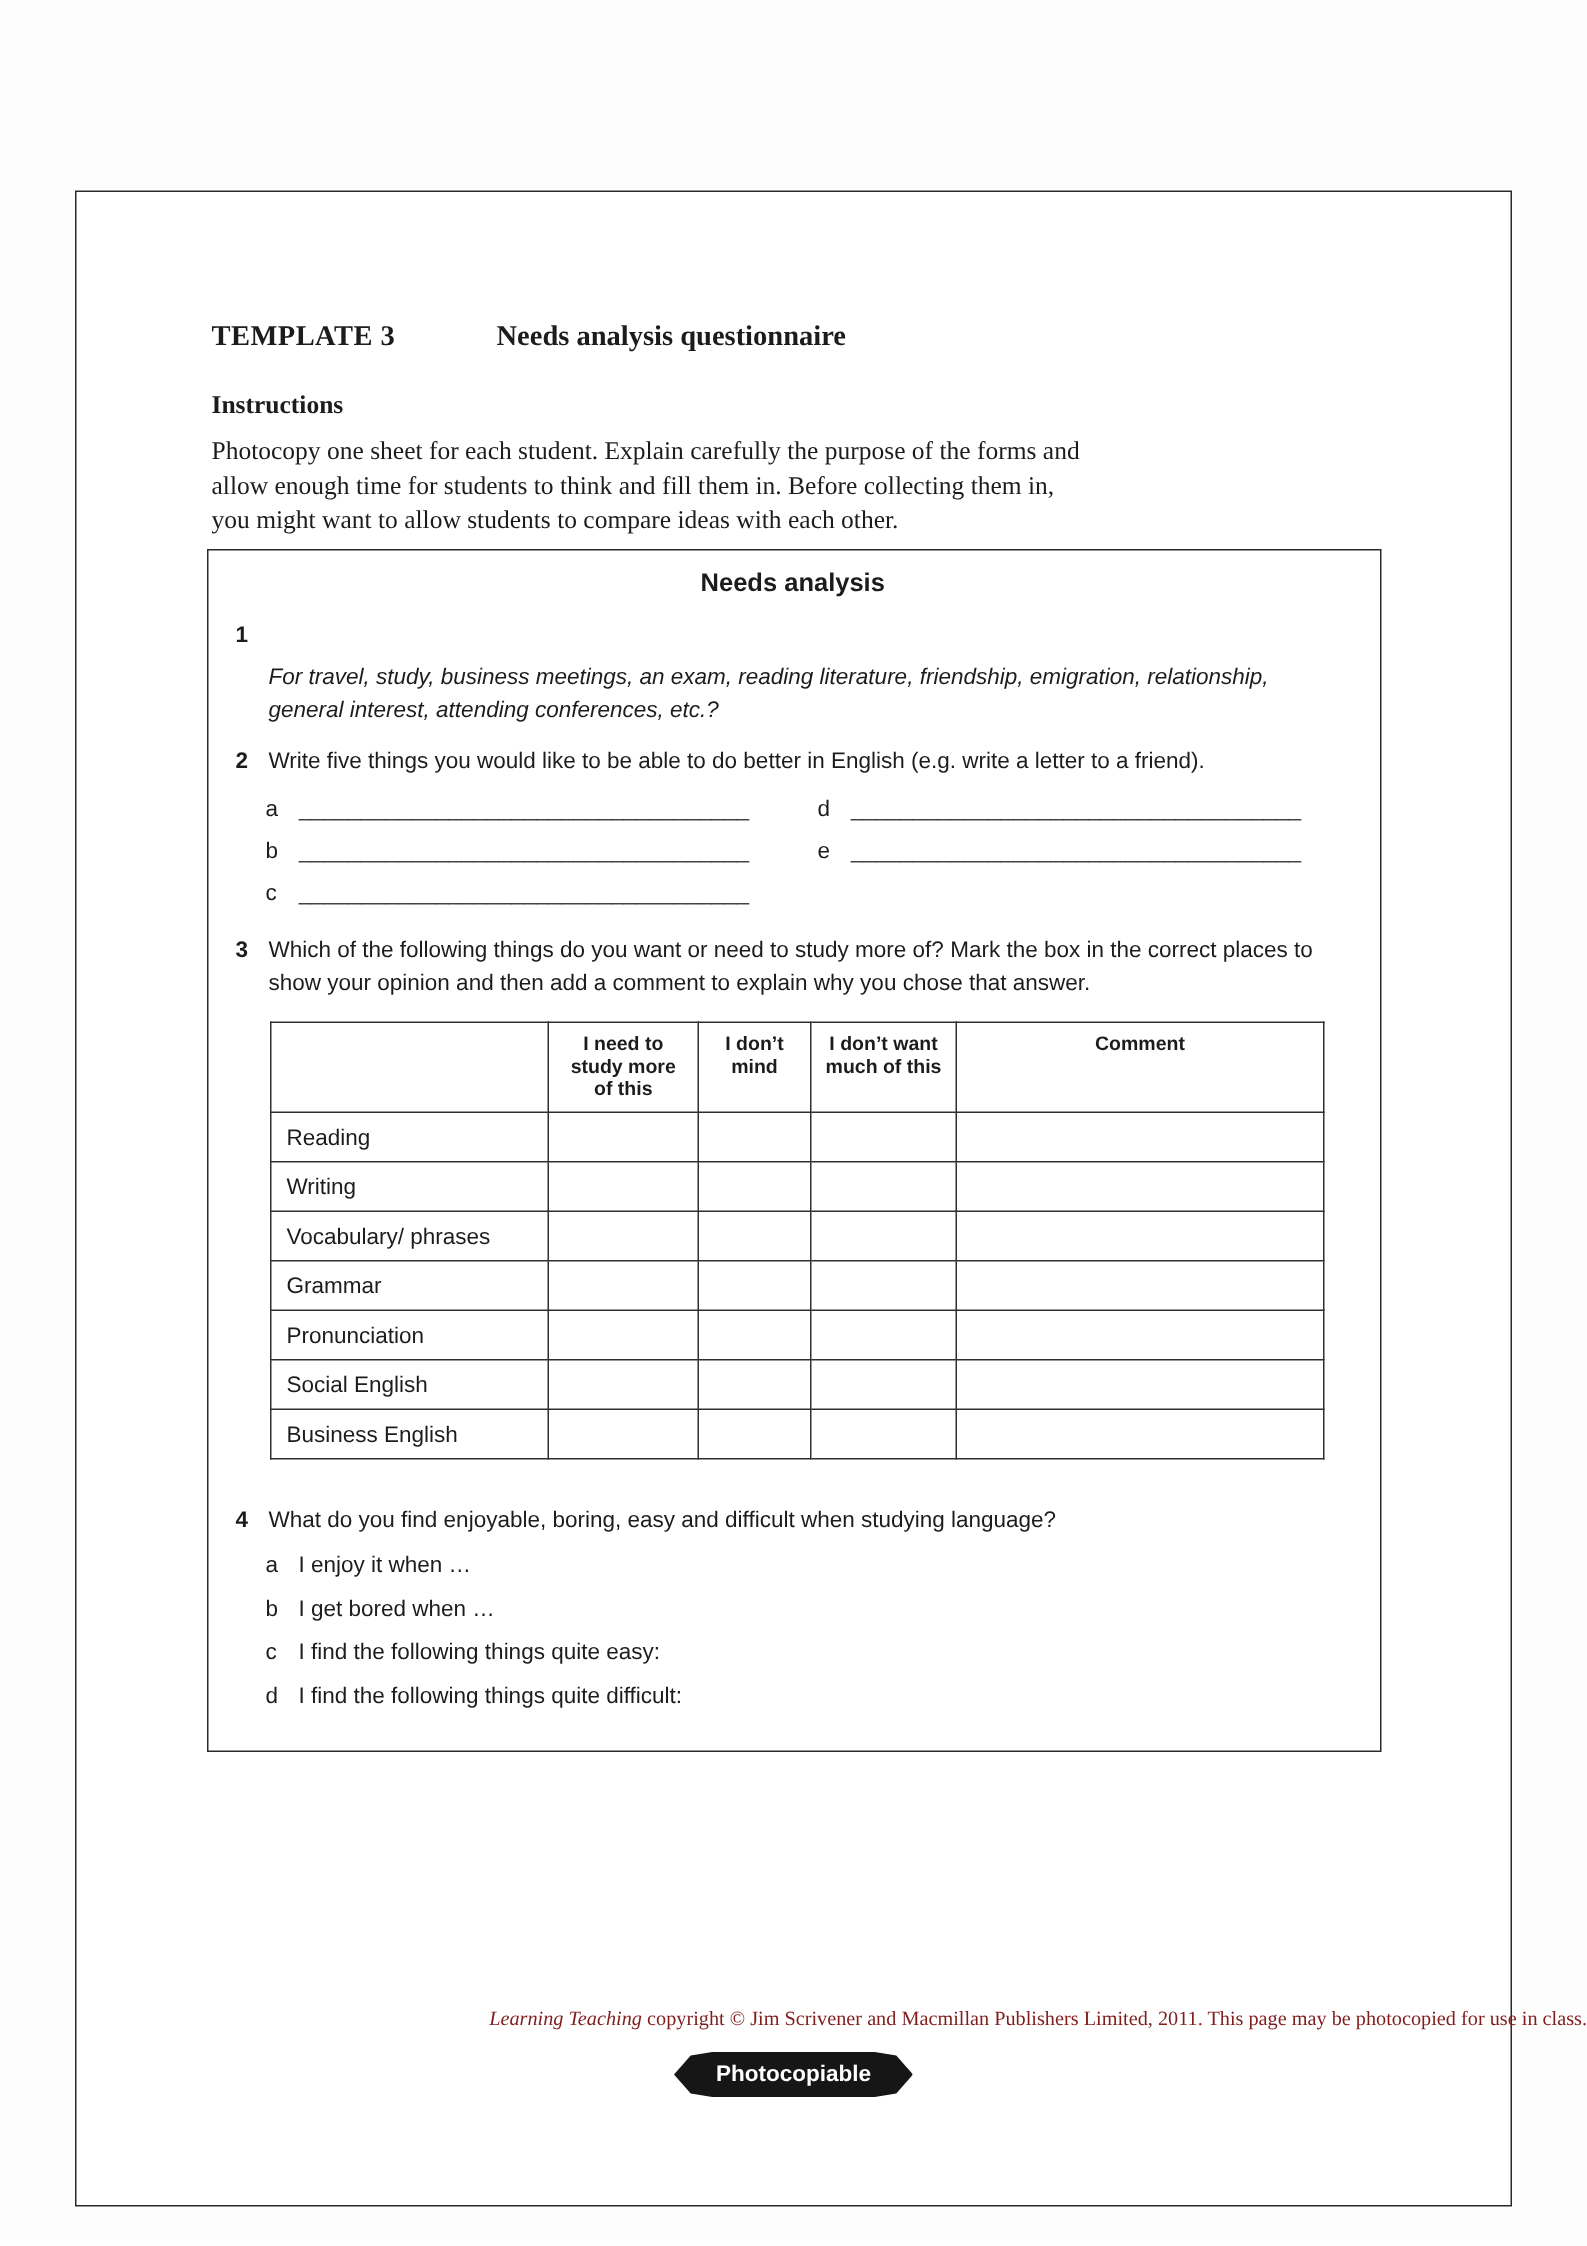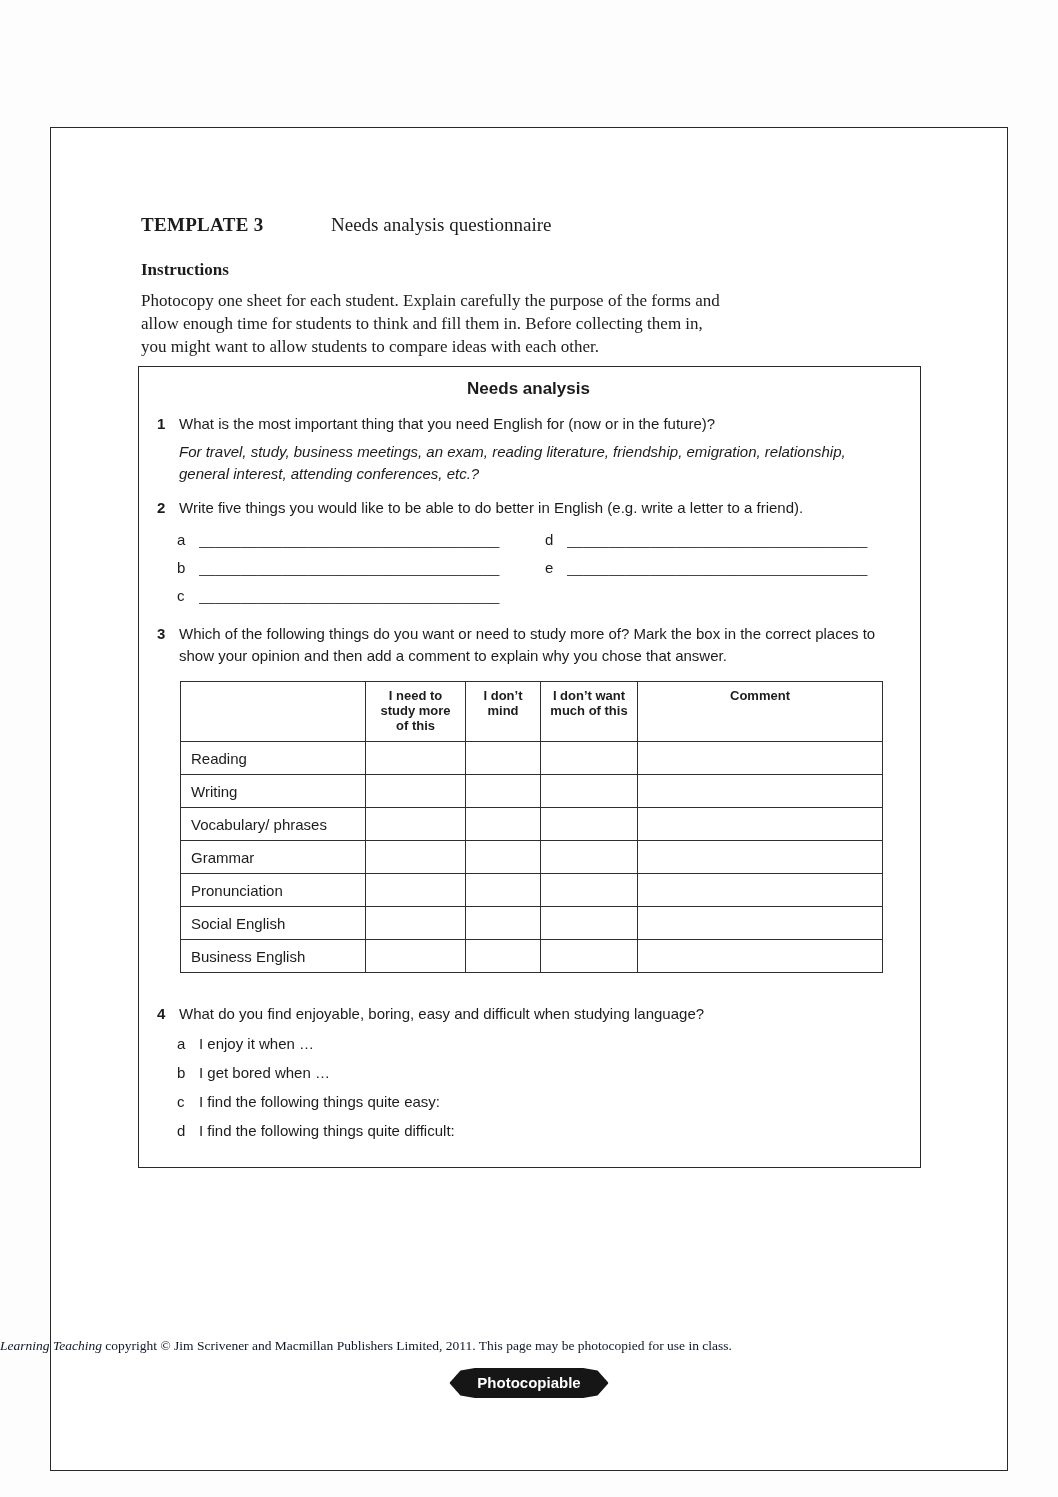--- a/index.html
+++ b/index.html
@@ -23,21 +23,21 @@
     width:800px;
   }
   .title-row { display:flex; align-items:baseline; }
   .template-label {
     width:190px;
     font-size:19px; font-weight:bold;
     letter-spacing:0.3px;
     line-height:24px;
   }
   .template-title {
-    font-size:19px; font-weight:normal;
+    font-size:19px; font-weight:bold;
     line-height:24px;
   }
   .instructions-heading {
     margin-top:22px;
     font-size:17px; font-weight:bold;
     line-height:22px;
   }
   .instructions-text {
     margin-top:8px;
     width:585px;
@@ -126,24 +126,24 @@
   .sub-item { display:flex; margin-top:8px; }
   .sub-letter {
     width:22px; flex:0 0 22px;
     font-size:15px; line-height:21px;
   }
   .sub-text { font-size:15px; line-height:21px; }
   .footer {
     position:absolute;
     left:0; top:1337px;
     width:1058px;
-    text-align:left;
+    text-align:right;
     font-size:13.5px;
     line-height:18px;
-    color:#0f172a;
+    color:#7f1d1d;
   }
   .footer .ft-title { font-style:italic; }
   .badge {
     position:absolute;
     top:1368px; left:50%;
     transform:translateX(-50%);
     background:#161616;
     color:#ffffff;
     font-family:"Liberation Sans", sans-serif;
     font-size:15px; font-weight:bold;
@@ -166,21 +166,20 @@
     </div>
 
     <div class="instructions-heading">Instructions</div>
     <div class="instructions-text">Photocopy one sheet for each student. Explain carefully the purpose of the forms and allow enough time for students to think and fill them in. Before collecting them in, you might want to allow students to compare ideas with each other.</div>
 
     <div class="qbox">
       <div class="qbox-title">Needs analysis</div>
 
       <div class="question q1">
         <div class="q-num">1</div>
-        <div class="q-text">What is the most important thing that you need English for (now or in the future)?</div>
       </div>
       <div class="q-hint">For travel, study, business meetings, an exam, reading literature, friendship, emigration, relationship, general interest, attending conferences, etc.?</div>
 
       <div class="question q2">
         <div class="q-num">2</div>
         <div class="q-text">Write five things you would like to be able to do better in English (e.g. write a letter to a friend).</div>
       </div>
 
       <div class="blanks">
         <div class="blank-row">

